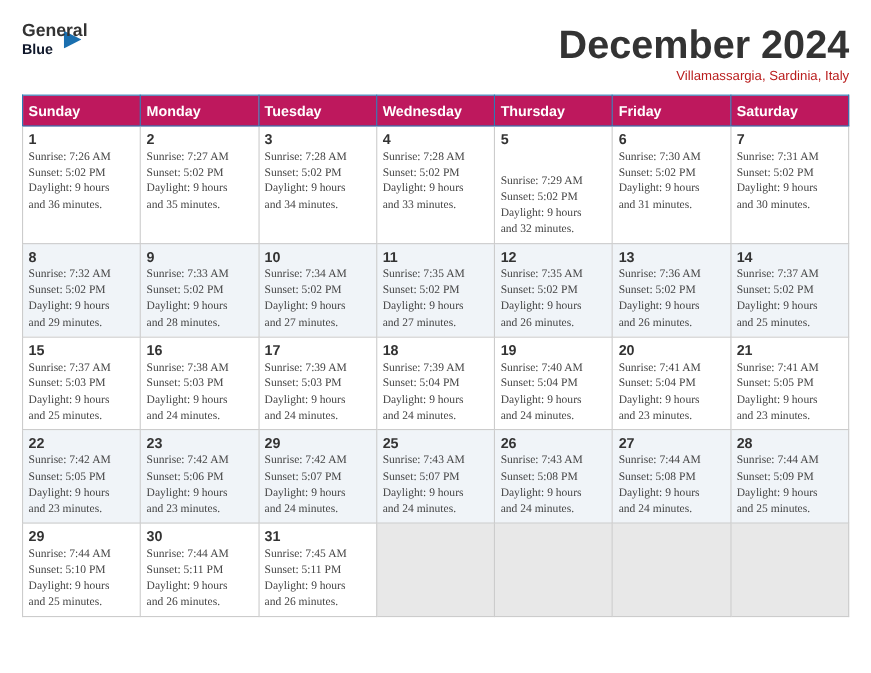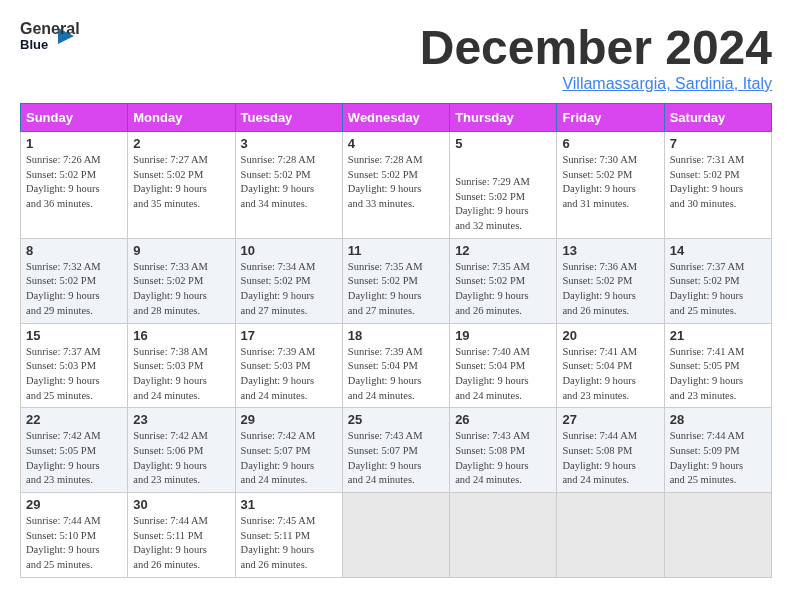--- a/index.html
+++ b/index.html
@@ -18,36 +18,35 @@
     }
     .logo {
       display: flex;
       align-items: center;
       gap: 4px;
     }
     .title-area {
       text-align: right;
     }
     .month-title {
-      font-size: 48px;
+      font-size: 36px;
       font-weight: bold;
       color: #333;
     }
     .location-title {
-      font-size: 16px;
-      color: #3b82f6;
-      text-decoration: underline;
+      font-size: 12px;
+      color: #b91c1c;
     }
     table {
       width: 100%;
       border-collapse: collapse;
       font-size: 11px;
     }
     thead th {
-      background-color: #d946ef;
+      background-color: #be185d;
       color: #fff;
       text-align: left;
       padding: 6px 5px;
       font-size: 13px;
       font-weight: bold;
       border: 1px solid #2c7bb6;
     }
     tbody td {
       border: 1px solid #ccc;
       vertical-align: top;

